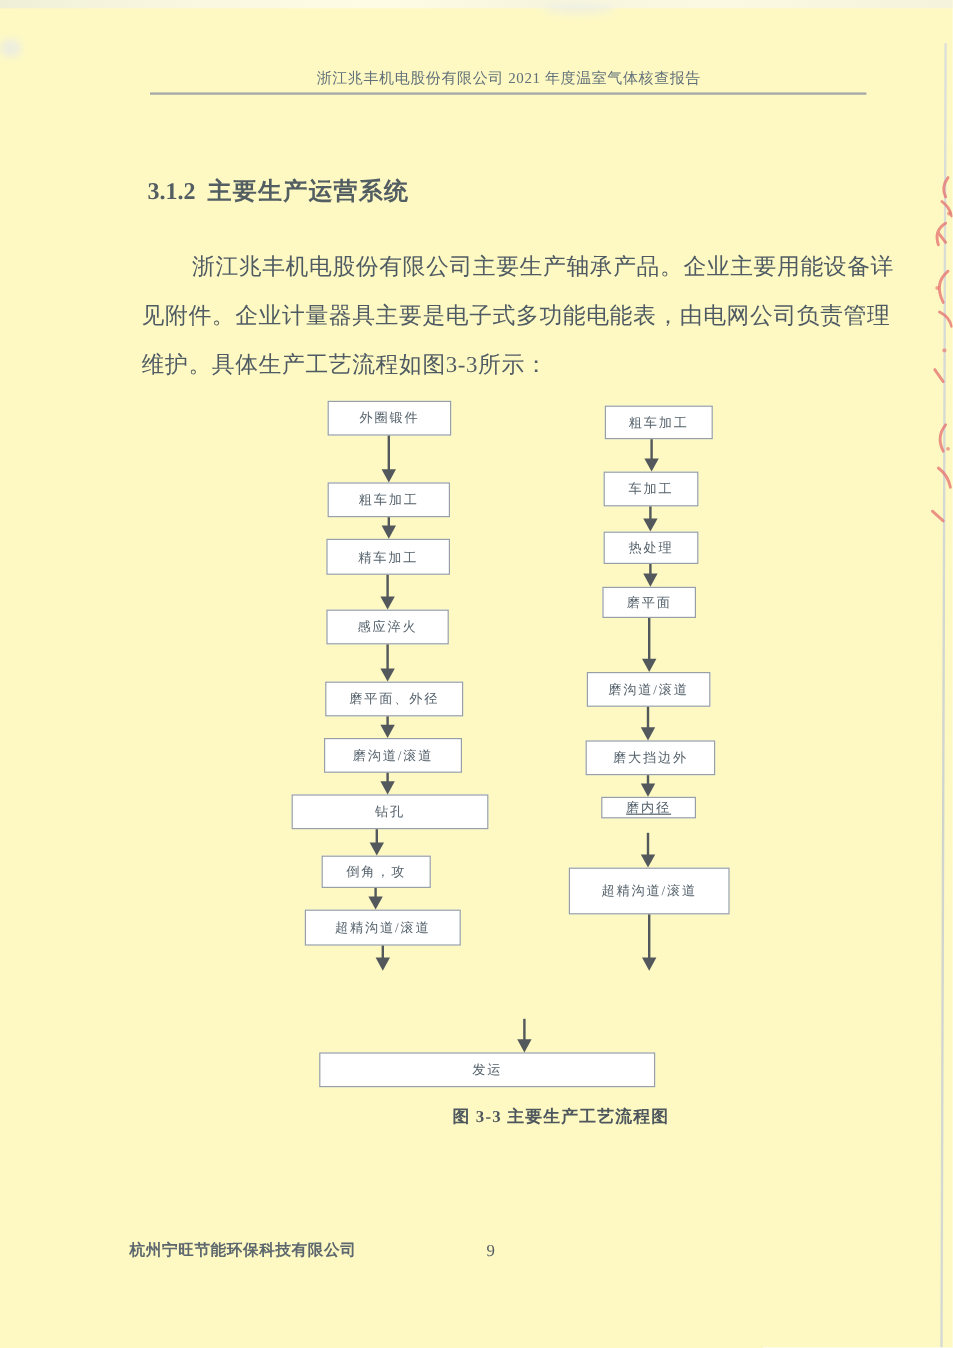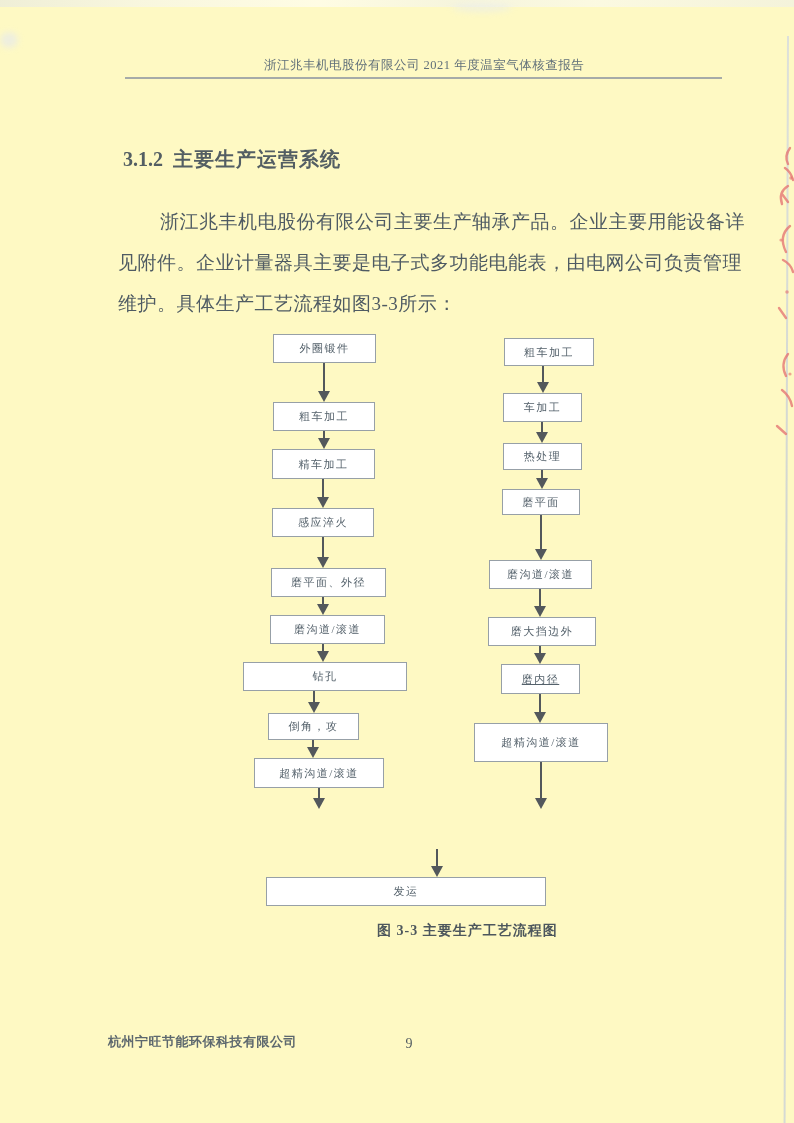--- a/index.html
+++ b/index.html
@@ -139,21 +139,21 @@
       <div class="flow-box" style="left: 270px; top: 615px; width: 115px; height: 29px;">磨沟道/滚道</div>
       <div class="flow-box" style="left: 243px; top: 662px; width: 164px; height: 29px;">钻孔</div>
       <div class="flow-box" style="left: 268px; top: 713px; width: 91px; height: 27px;">倒角，攻</div>
       <div class="flow-box" style="left: 254px; top: 758px; width: 130px; height: 30px;">超精沟道/滚道</div>
       <div class="flow-box" style="left: 504px; top: 338px; width: 90px; height: 28px;">粗车加工</div>
       <div class="flow-box" style="left: 503px; top: 393px; width: 79px; height: 29px;">车加工</div>
       <div class="flow-box" style="left: 503px; top: 443px; width: 79px; height: 27px;">热处理</div>
       <div class="flow-box" style="left: 502px; top: 489px; width: 78px; height: 26px;">磨平面</div>
       <div class="flow-box" style="left: 489px; top: 560px; width: 103px; height: 29px;">磨沟道/滚道</div>
       <div class="flow-box" style="left: 488px; top: 617px; width: 108px; height: 29px;">磨大挡边外</div>
-      <div class="flow-box" style="left: 501px; top: 664px; width: 79px; height: 30px; text-decoration: underline;">磨内径</div>
+      <div class="flow-box" style="left: 501px; top: 664px; width: 79px; height: 18px; text-decoration: underline;">磨内径</div>
       <div class="flow-box" style="left: 474px; top: 723px; width: 134px; height: 39px;">超精沟道/滚道</div>
       <div class="flow-box" style="left: 266px; top: 877px; width: 280px; height: 29px;">发运</div>
       <div class="flow-stem" style="left: 322.75px; top: 363px; height: 30px;"></div>
       <div class="flow-head" style="left: 318px; top: 391px;"></div>
       <div class="flow-stem" style="left: 322.75px; top: 431px; height: 9px;"></div>
       <div class="flow-head" style="left: 318px; top: 438px;"></div>
       <div class="flow-stem" style="left: 321.75px; top: 479px; height: 20px;"></div>
       <div class="flow-head" style="left: 317px; top: 497px;"></div>
       <div class="flow-stem" style="left: 321.75px; top: 537px; height: 22px;"></div>
       <div class="flow-head" style="left: 317px; top: 557px;"></div>

